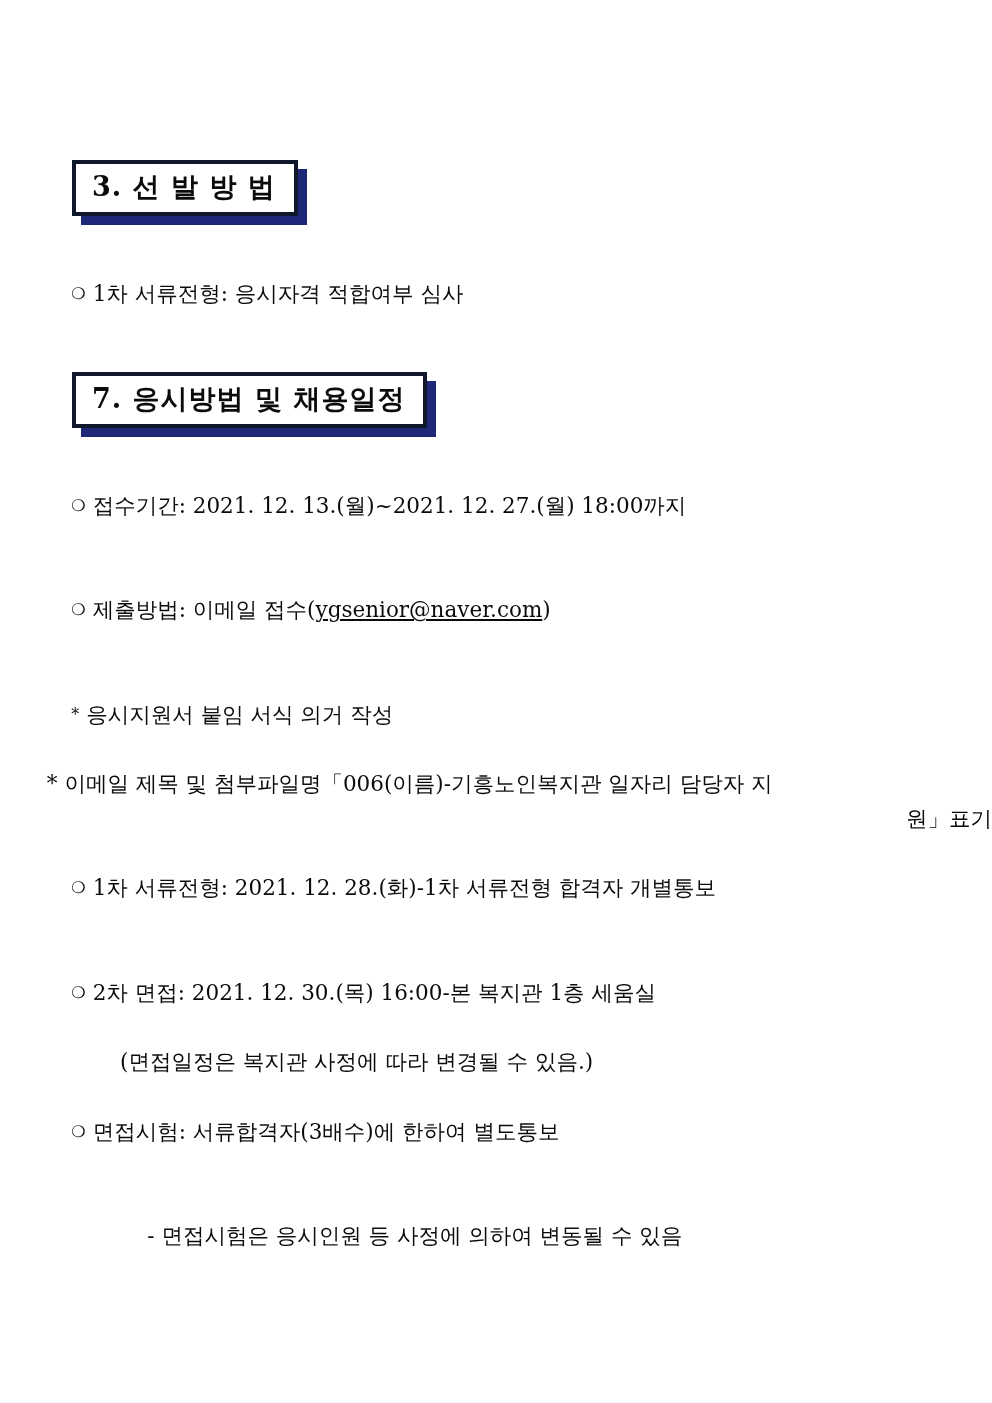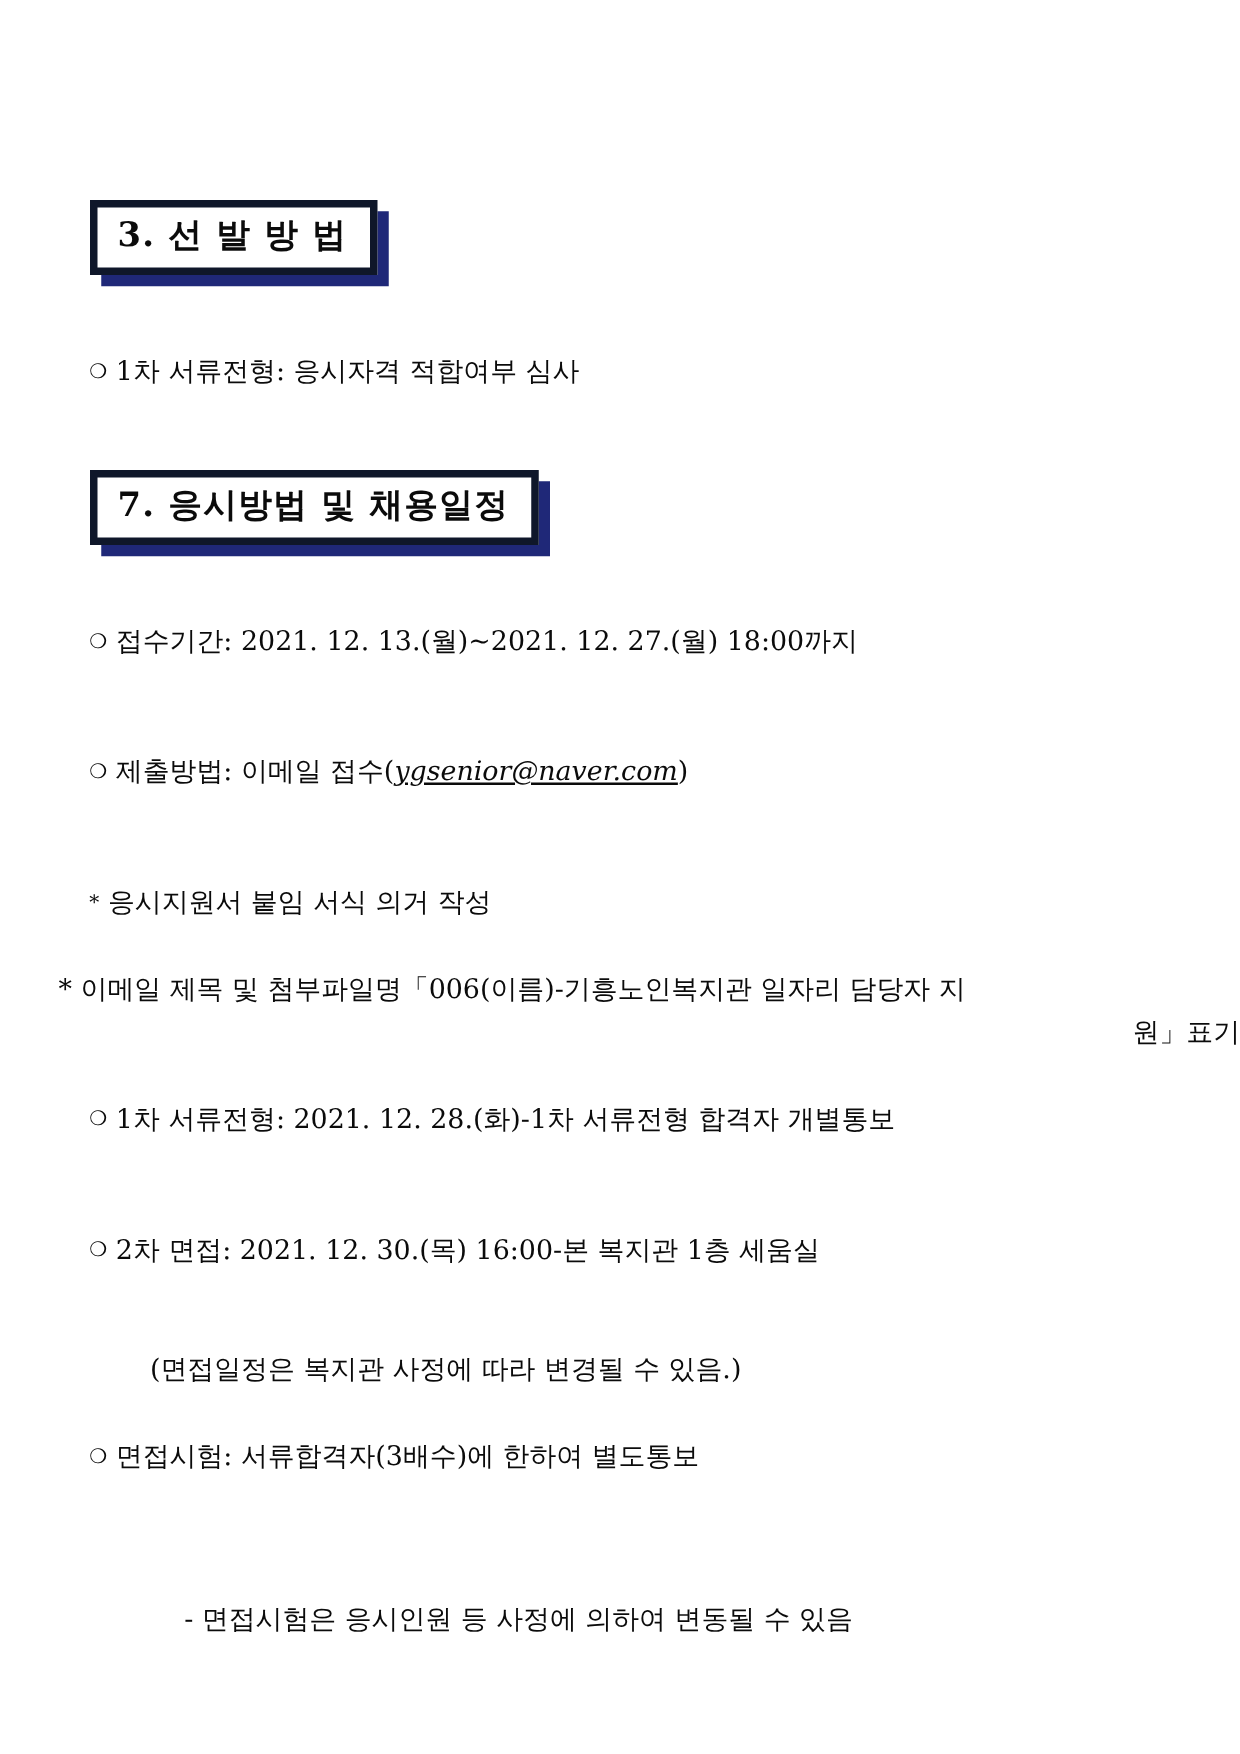--- a/index.html
+++ b/index.html
@@ -34,21 +34,21 @@
     left: 9px;
     top: 9px;
     width: 100%;
     height: 100%;
     background: #1f2878;
     z-index: 0;
   }
   .heading-box {
     position: relative;
     z-index: 1;
-    border: 6px solid #0f172a;
+    border: 4px solid #0f172a;
     background: #ffffff;
     padding: 6px 18px 8px 16px;
     font-size: 27px;
     font-weight: bold;
     letter-spacing: 1px;
     color: #0b0b0b;
     white-space: nowrap;
     line-height: 1.25;
   }
 
@@ -69,32 +69,30 @@
   .bullet-mark {
     font-size: 16px;
     vertical-align: 2px;
     padding-right: 7px;
   }
   .sub-indent {
     padding-left: 120px;
     font-size: 21.5px;
     line-height: 1.62;
     white-space: pre-wrap;
-    margin-top: 26px;
   }
   .noindent {
     padding-left: 40px;
     font-size: 21.5px;
     line-height: 1.62;
     white-space: pre-wrap;
   }
   .email {
     text-decoration: underline;
     color: #0b0b0b;
-    font-style: italic;
   }
   .gap-m { height: 26px; }
 </style>
 </head>
 <body>
 
 <div class="page">
 
   
   <div style="height:160px;"></div>

